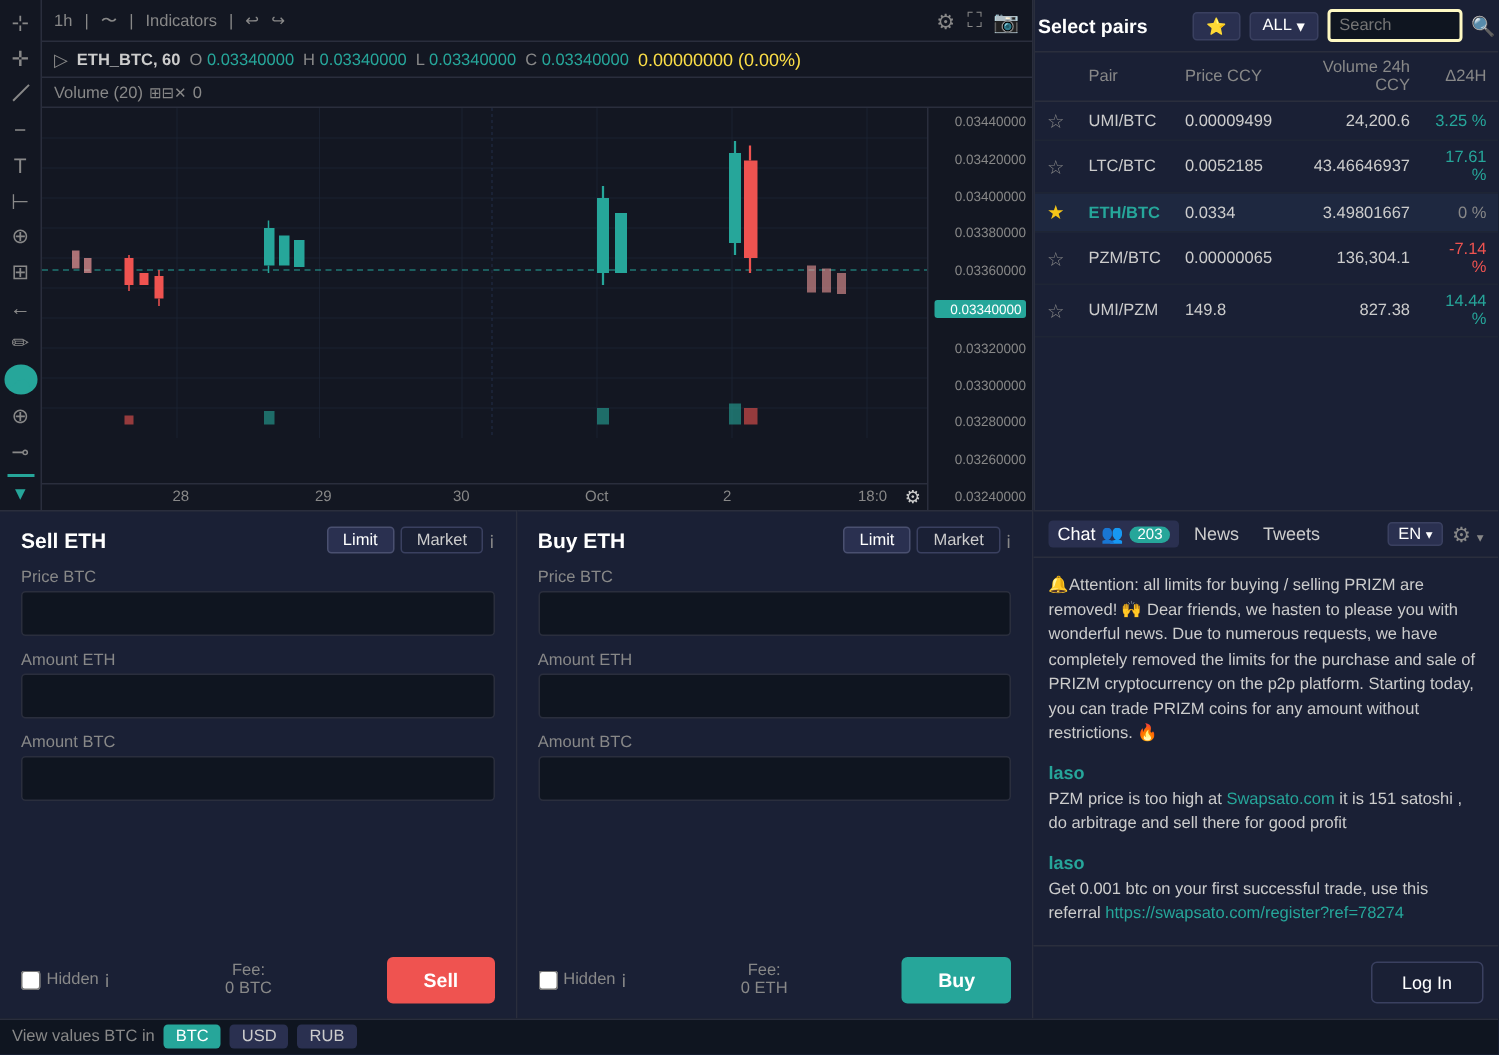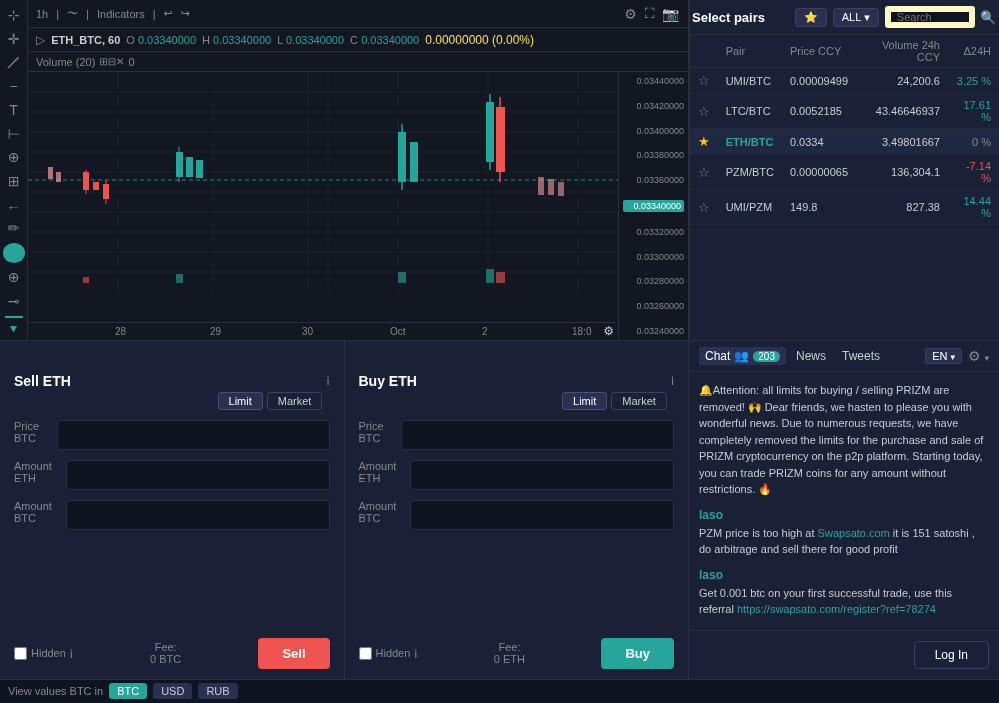--- a/index.html
+++ b/index.html
@@ -34,21 +34,21 @@
     .left-tools { width: 28px; background: #131722; border-right: 1px solid #2a2e3d; display: flex; flex-direction: column; align-items: center; padding-top: 6px; gap: 6px; }
     .tool-icon { width: 20px; height: 20px; display: flex; align-items: center; justify-content: center; color: #888; cursor: pointer; font-size: 14px; }
     .tool-icon.active { color: #26a69a; }
 
     
     .pairs-panel { width: 310px; background: #1a2035; border-left: 1px solid #2a2e3d; display: flex; flex-direction: column; }
     .pairs-header { display: flex; align-items: center; padding: 6px 2px; gap: 6px; border-bottom: 1px solid #2a2e3d; }
     .pairs-header-title { color: #fff; font-size: 13px; font-weight: bold; flex: 1; }
     .pairs-filter-btn { background: #2a3050; color: #aaa; border: 1px solid #3a4060; border-radius: 3px; padding: 2px 8px; font-size: 11px; cursor: pointer; }
     .all-btn { background: #2a3050; color: #fff; border: 1px solid #3a4060; border-radius: 3px; padding: 2px 8px; font-size: 11px; cursor: pointer; display: flex; align-items: center; gap: 3px; }
-    .search-box { background: #0f1520; border: 6px solid #fef9c3; border-radius: 3px; padding: 2px 6px; color: #ccc; font-size: 11px; width: 90px; height: 22px; }
+    .search-box { background: #0f1520; border: 2px solid #fef9c3; border-radius: 3px; padding: 2px 6px; color: #ccc; font-size: 11px; width: 90px; height: 22px; }
     .pairs-table { flex: 1; overflow-y: auto; }
     .pairs-table table { width: 100%; border-collapse: collapse; }
     .pairs-table th { color: #888; font-size: 11px; padding: 4px 8px; border-bottom: 1px solid #2a2e3d; text-align: left; font-weight: normal; }
     .pairs-table th.right { text-align: right; }
     .pairs-table td { padding: 5px 8px; font-size: 11px; border-bottom: 1px solid #1e2535; }
     .pairs-table .star { color: #888; font-size: 13px; }
     .pairs-table .star.active { color: #f5c518; }
     .pairs-table .pair-name { color: #ccc; }
     .pairs-table .pair-name.highlight { color: #26a69a; font-weight: bold; }
     .pairs-table .price { color: #ccc; }
@@ -58,26 +58,26 @@
     .pairs-table .change.zero { color: #888; }
 
     
     .bottom-section { display: flex; height: 363px; }
 
     
     .trade-panel { flex: 1; background: #1a2035; border-right: 1px solid #2a2e3d; border-top: 1px solid #2a2e3d; padding: 10px 14px; display: flex; flex-direction: column; gap: 10px; }
     .trade-panel-header { display: flex; align-items: center; justify-content: space-between; }
     .trade-panel-title { color: #fff; font-size: 14px; font-weight: bold; }
     .trade-type-btns { display: flex; gap: 4px; align-items: center; }
-    .trade-type-btn { border: 1px solid #3a4060; border-radius: 3px; padding: 2px 10px; font-size: 11px; cursor: pointer; background: transparent; color: #ccc; margin-top: 41px; }
+    .trade-type-btn { border: 1px solid #3a4060; border-radius: 3px; padding: 2px 10px; font-size: 11px; cursor: pointer; background: transparent; color: #ccc; }
     .trade-type-btn.active { background: #2a3050; color: #fff; border-color: #4a5070; }
     .info-icon { color: #888; font-size: 12px; cursor: pointer; }
     .field-label { color: #888; font-size: 11px; margin-bottom: 3px; }
     .trade-input { width: 100%; background: #0f1520; border: 1px solid #2a2e3d; border-radius: 3px; color: #ccc; padding: 5px 8px; font-size: 12px; height: 30px; }
-    .trade-field { display: flex; flex-direction: row; }
+    .trade-field { display: flex; flex-direction: column; }
     .trade-bottom { display: flex; align-items: center; justify-content: space-between; margin-top: auto; }
     .hidden-opt { display: flex; align-items: center; gap: 4px; color: #888; font-size: 11px; }
     .fee-info { color: #888; font-size: 11px; text-align: center; }
     .sell-btn { background: #ef5350; color: #fff; border: none; border-radius: 4px; padding: 8px 24px; font-size: 13px; font-weight: bold; cursor: pointer; }
     .buy-btn { background: #26a69a; color: #fff; border: none; border-radius: 4px; padding: 8px 24px; font-size: 13px; font-weight: bold; cursor: pointer; }
 
     
     .chat-panel { width: 310px; background: #1a2035; border-top: 1px solid #2a2e3d; display: flex; flex-direction: column; }
     .chat-tabs { display: flex; align-items: center; padding: 6px 10px; gap: 4px; border-bottom: 1px solid #2a2e3d; }
     .chat-tab { display: flex; align-items: center; gap: 4px; color: #ccc; font-size: 12px; cursor: pointer; padding: 2px 6px; border-radius: 3px; }

